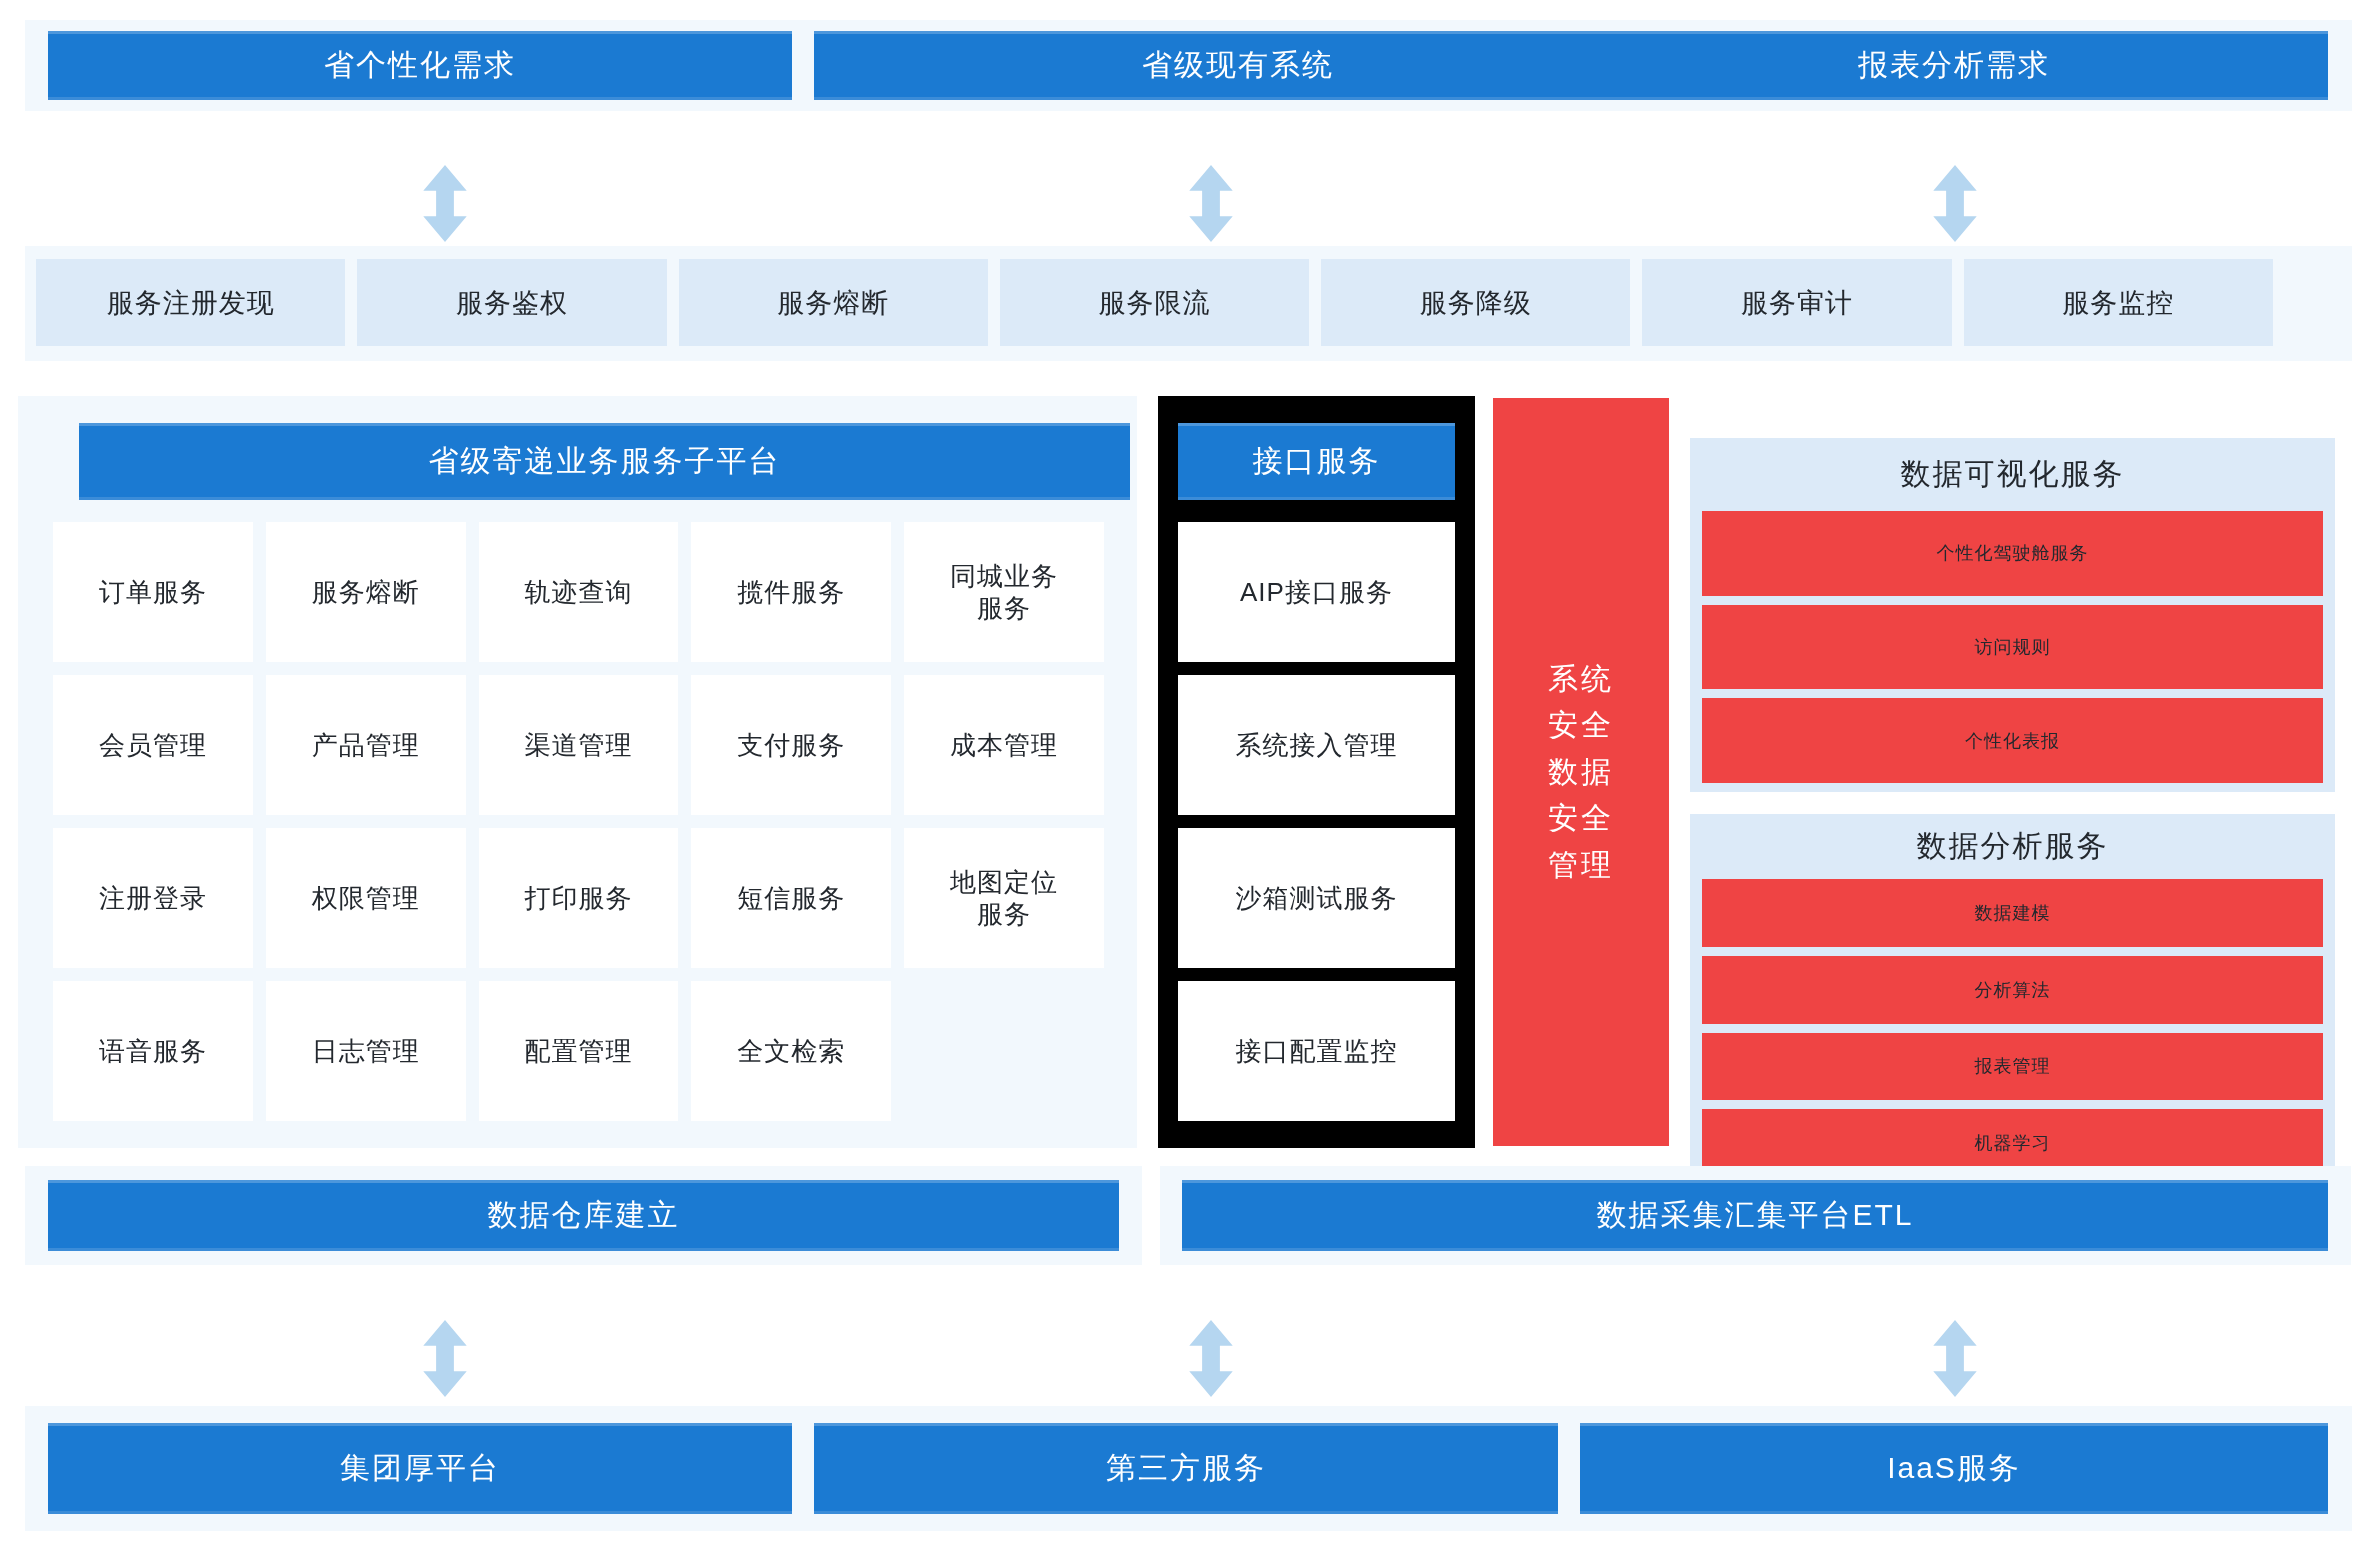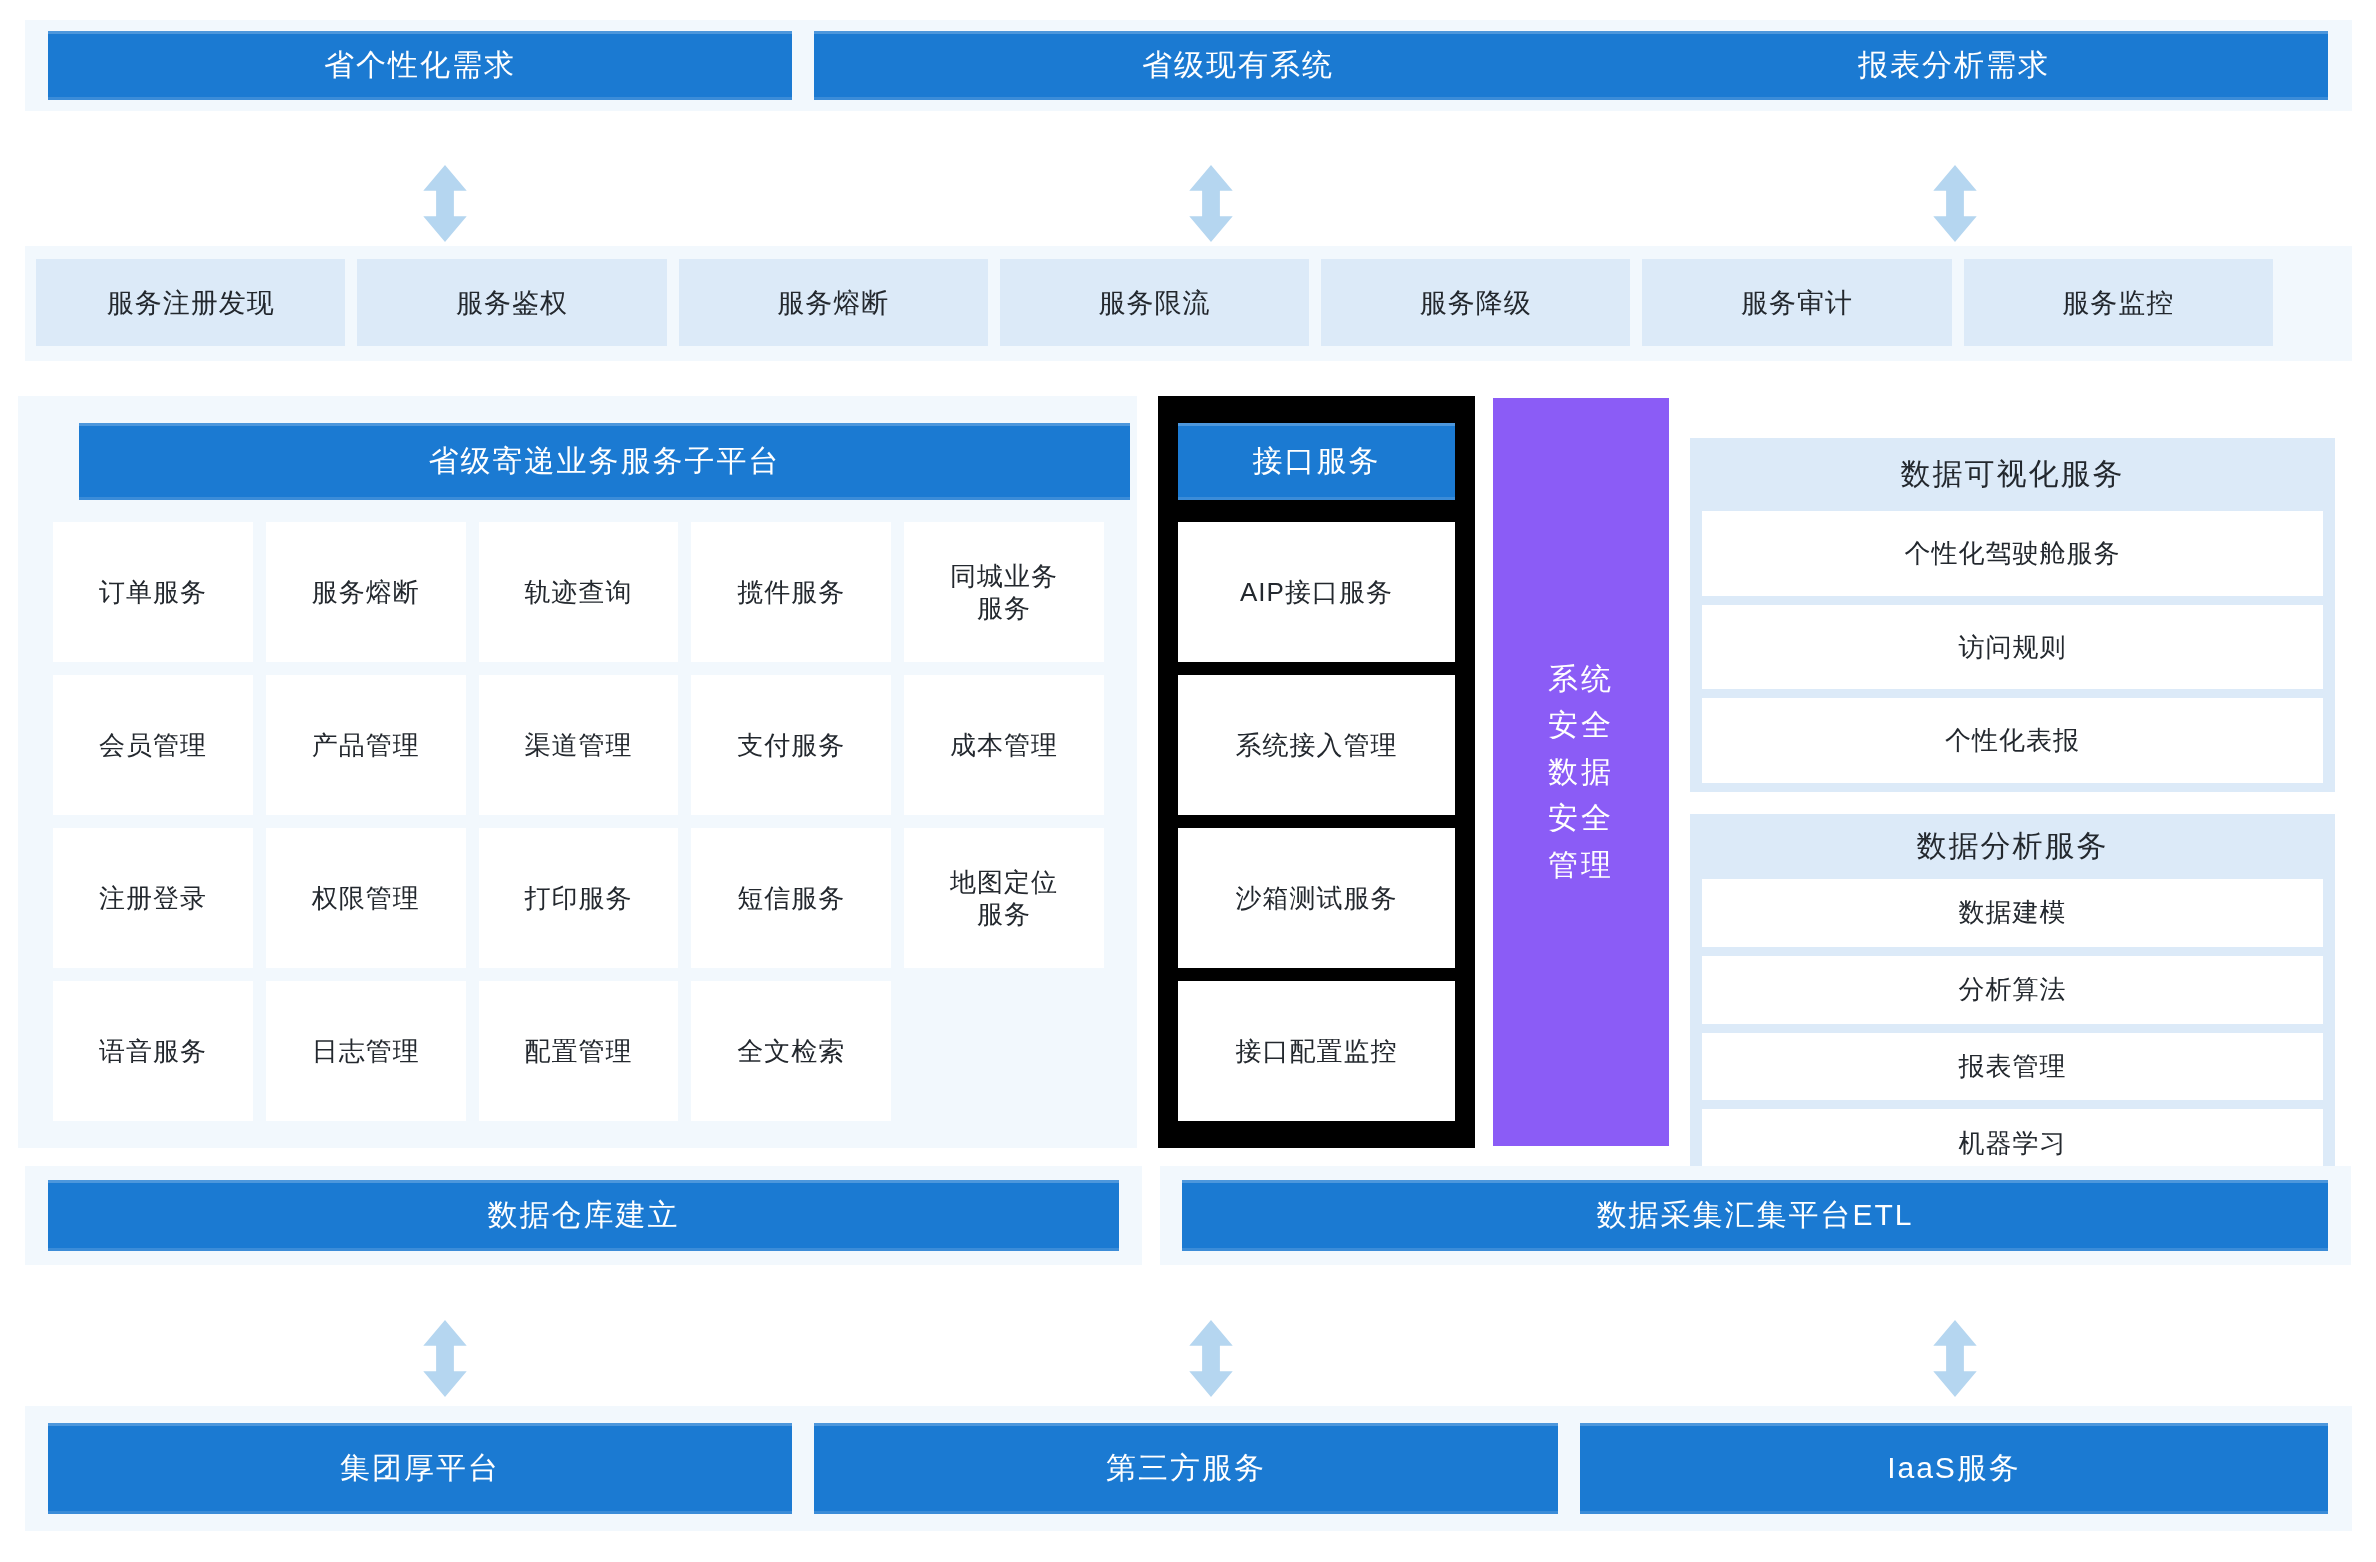--- a/index.html
+++ b/index.html
@@ -49,40 +49,40 @@
   #platform-grid{position:absolute;display:grid;grid-template-columns:repeat(5,1fr);grid-auto-rows:1fr;gap:13px;}
 
   
   #interface-panel{position:absolute;background:#000000;}
   #interface-header{position:absolute;}
   #interface-list{position:absolute;display:flex;flex-direction:column;gap:13px;}
   #interface-list .cell{flex:1;}
 
   
   #security-col{
-    position:absolute;background:#8b5cf6;color:#fff;
+    position:absolute;background:#ef4444;color:#fff;
     display:flex;align-items:center;justify-content:center;
   }
   #security-col .vtext{
     font-size:30px;line-height:1.55;letter-spacing:3px;text-align:center;
     writing-mode:horizontal-tb;
   }
   #security-col .vtext span{display:block;}
 
   
   .rpanel{position:absolute;background:#dceaf8;display:flex;flex-direction:column;margin-top:40px;}
   .rpanel .rtitle{
     font-size:30px;color:#23282e;letter-spacing:2px;
     display:flex;align-items:center;justify-content:center;
     flex:0 0 auto;
   }
   .rpanel .rrow{
-    background:#ffffff;margin:0 12px 9px 12px;
-    display:flex;align-items:center;justify-content:center;
-    font-size:26px;color:#23282e;letter-spacing:1px;flex:1;
+    background:#ef4444;margin:0 12px 9px 12px;
+    display:flex;align-items:center;justify-content:center;
+    font-size:18px;color:#23282e;letter-spacing:1px;flex:1;
   }
 
   
   .botband{position:absolute;background:#f2f8fd;}
 </style>
 </head>
 <body>
 
 <div class="canvas">
 

